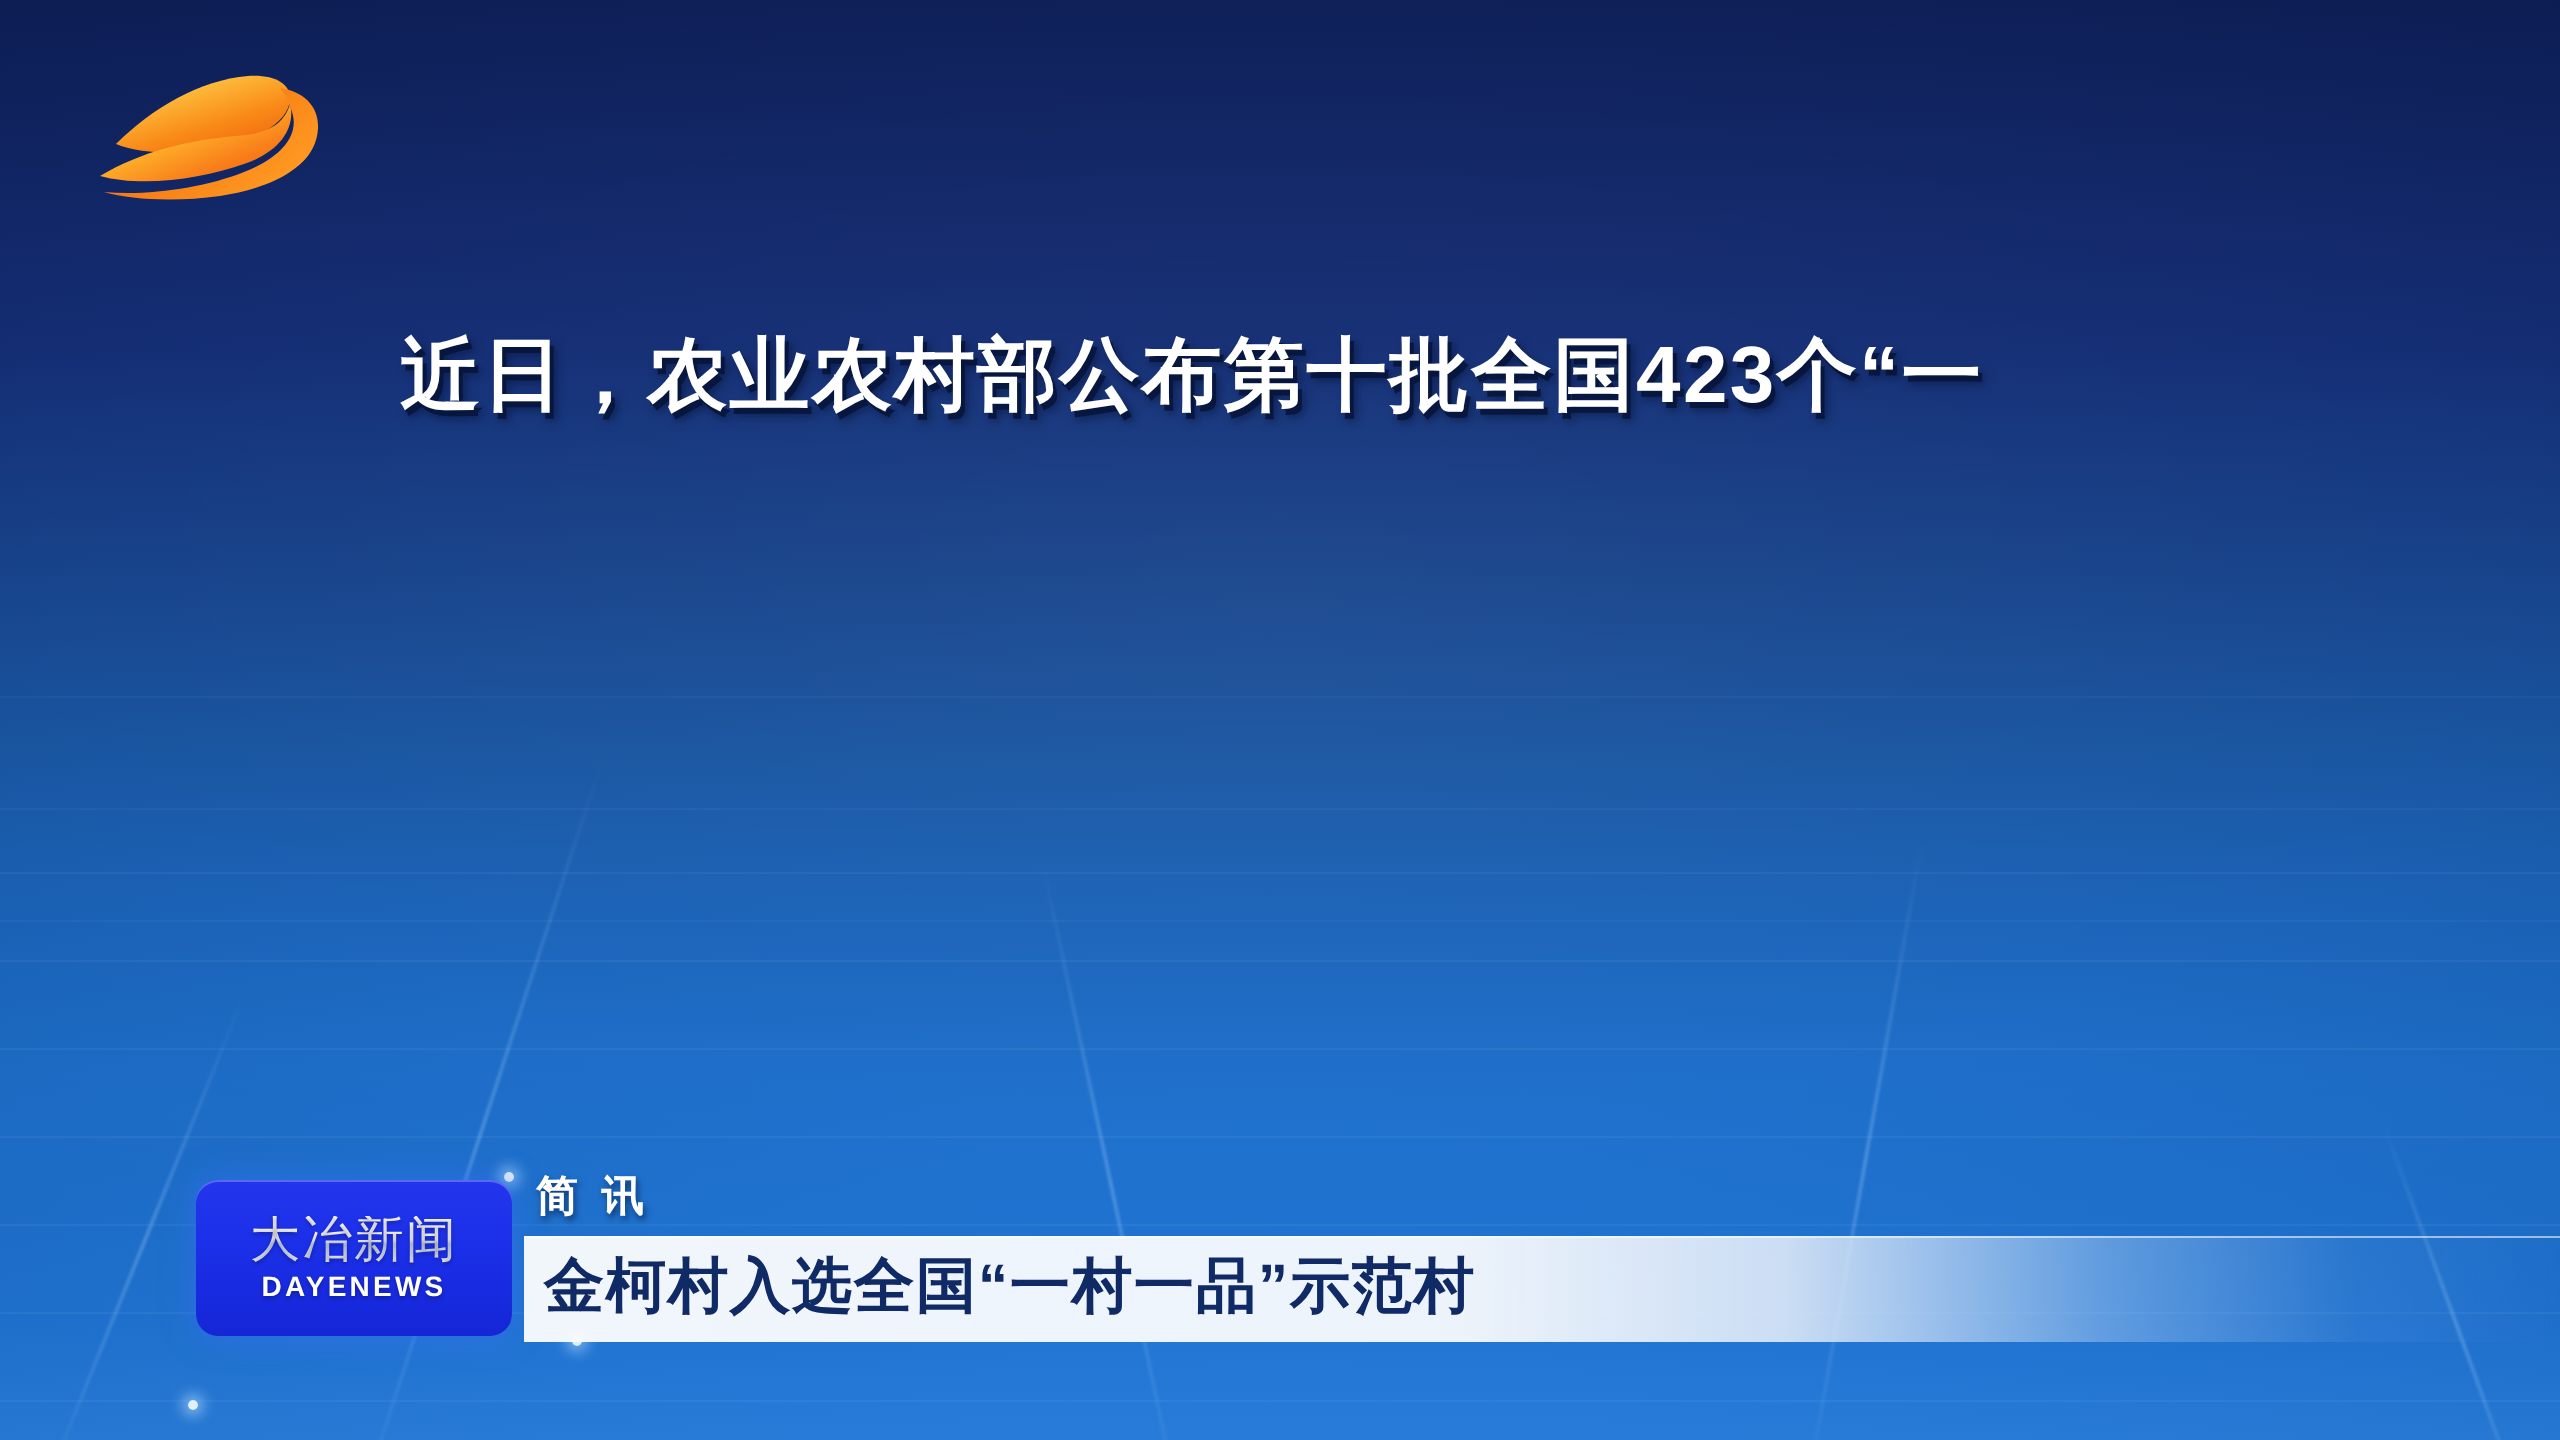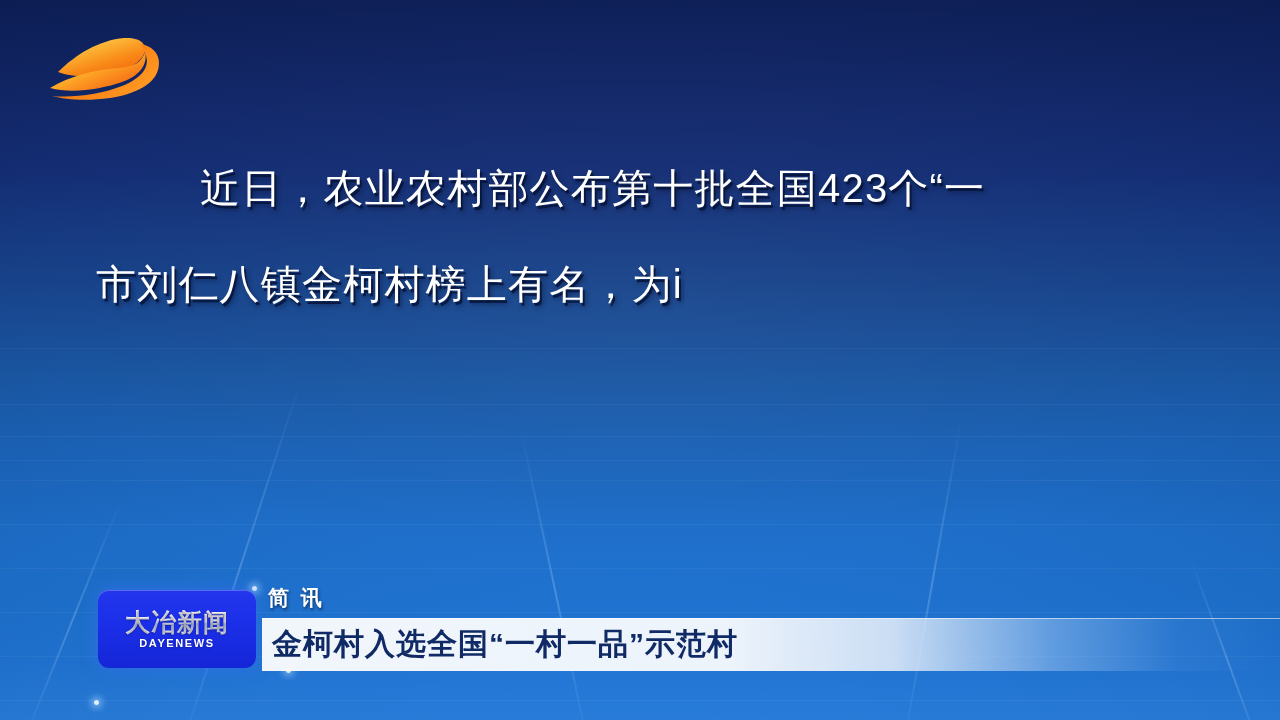--- a/index.html
+++ b/index.html
@@ -98,21 +98,21 @@
   
   .caption {
     position: absolute;
     left: 96px;
     top: 140px;
     width: 1090px;
   }
   .cap-line {
     color: #ffffff;
     font-size: 40px;
-    font-weight: normal;
+    font-weight: bold;
     line-height: 96px;
     letter-spacing: 1.2px;
     white-space: nowrap;
     text-shadow:
       2px 3px 0 rgba(6,20,58,0.85),
       3px 4px 5px rgba(3,12,40,0.55);
   }
   .cap-line.l1 { padding-left: 104px; }
   .cap-line .partial {
     display: inline-block;
@@ -139,32 +139,32 @@
     border-radius: 11px;
     background: linear-gradient(180deg, #2336ee 0%, #1b2fe8 45%, #1526d6 100%);
     box-shadow: 0 0 16px rgba(60,110,255,0.55), inset 0 1px 0 rgba(255,255,255,0.25);
     display: flex;
     flex-direction: column;
     align-items: center;
     justify-content: center;
   }
   .badge-cn {
     font-size: 25px;
-    font-weight: bold;
+    font-weight: normal;
     letter-spacing: 1px;
     line-height: 1;
     background: linear-gradient(180deg, #ffffff 0%, #ffffff 46%, #c6d4ee 56%, #ffffff 100%);
     -webkit-background-clip: text;
     background-clip: text;
     color: transparent;
     text-shadow: 0 1px 2px rgba(0,0,0,0.28);
     margin-bottom: 3px;
   }
   .badge-en {
-    font-size: 11px;
+    font-size: 14px;
     font-weight: bold;
     letter-spacing: 1.6px;
     line-height: 1;
     color: #ffffff;
     text-shadow: 0 1px 2px rgba(0,0,0,0.30);
   }
   .kicker {
     position: absolute;
     left: 268px;
     top: 16px;
@@ -241,23 +241,20 @@
         </linearGradient>
       </defs>
       <path d="M14 48 C32 30, 56 16, 80 14 C96 13, 104 20, 100 30 C95 42, 74 50, 52 52 C38 53, 24 52, 14 48 Z" fill="url(#ghead)"></path>
       <path d="M6 64 C26 52, 50 46, 74 44 C90 43, 98 38, 101 28 C104 40, 96 52, 78 58 C58 65, 28 70, 6 64 Z" fill="url(#gwing)"></path>
       <path d="M96 20 C110 22, 118 32, 114 46 C110 60, 92 70, 66 74 C44 77, 22 76, 8 72 C30 74, 58 70, 78 62 C96 55, 106 44, 102 32 C100 26, 98 22, 96 20 Z" fill="url(#gtail)"></path>
     </svg>
   </div>
 
   <div class="caption">
     <div class="cap-line l1">近日，农业农村部公布第十批全国423个“一</div>
-    <div class="cap-line">
-      <span>市刘仁八镇金柯村榜上有名，为</span><span class="partial">i</span>
-    </div>
   </div>
 
   <div class="lower-third">
 
     <div class="badge">
       <div class="badge-cn">大冶新闻</div>
       <div class="badge-en">DAYENEWS</div>
     </div>
 
     <div class="kicker">简 讯</div>

